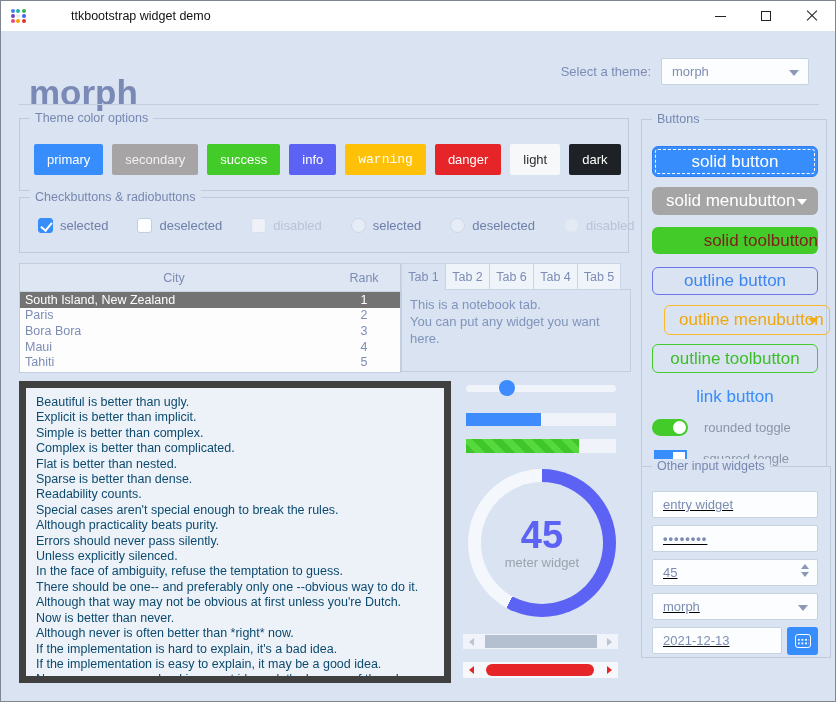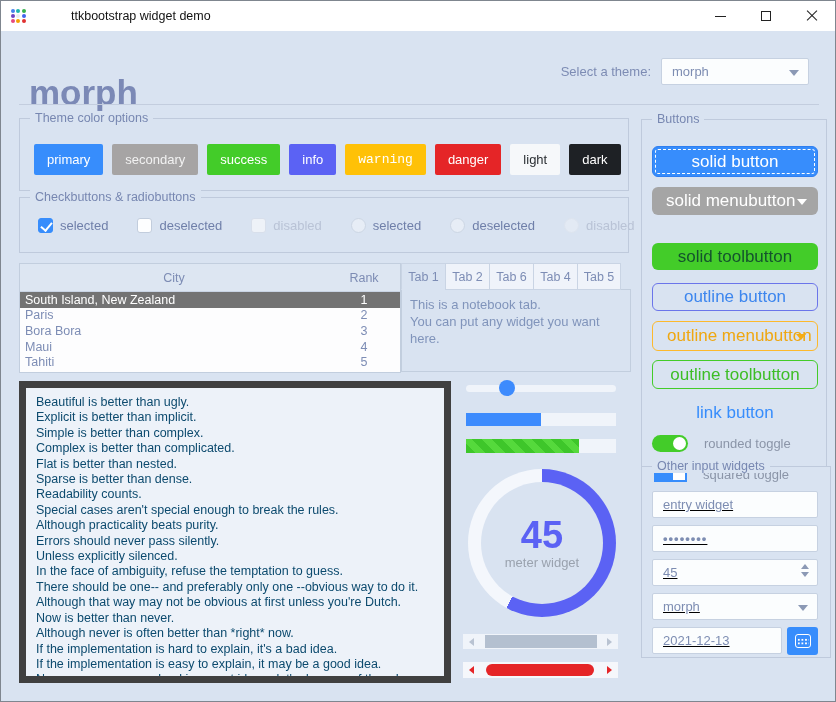--- a/index.html
+++ b/index.html
@@ -117,24 +117,24 @@
   
   #frame-buttons{ left:640px; top:118px; width:186px; height:348px; }
   .btn-stack{ display:flex; flex-direction:column; padding:26px 10px 0 10px; }
   .rbtn{ font-family:inherit; font-size:17px; border-radius:6px; cursor:pointer; width:166px; }
   .btn-solid{ height:31px; background:#378dfc; border:1px solid #2f7ef0; color:#fff;
               outline:1px dashed #fff; outline-offset:-4px; }
   .btn-menu{ height:28px; background:#a5a5a5; border:none; color:#fff; text-align:left; padding-left:14px;
              position:relative; margin-top:10px; }
   .btn-menu .caret{ position:absolute; right:11px; top:50%; margin-top:-2px; width:0; height:0;
              border-left:5px solid transparent; border-right:5px solid transparent; border-top:6px solid #fff; }
-  .btn-tool{ height:27px; background:#43cc29; border:none; color:#14532d; margin-top:28px; }
+  .btn-tool{ height:27px; background:#43cc29; border:none; color:#7f1d1d; margin-top:12px;text-align:right; }
   .btn-outline{ height:28px; background:transparent; border:1px solid #6b75ea; color:#3d86ee; margin-top:13px; }
   .btn-outline-menu{ height:30px; background:transparent; border:1px solid #fdb92c; color:#efa710;
-             text-align:left; padding-left:14px; position:relative; margin-top:10px; }
+             text-align:left; padding-left:14px; position:relative; margin-top:10px;margin-left:12px; }
   .btn-outline-menu .caret{ position:absolute; right:11px; top:50%; margin-top:-2px; width:0;height:0;
              border-left:5px solid transparent; border-right:5px solid transparent; border-top:6px solid #f5ac14; }
   .btn-outline-tool{ height:29px; background:transparent; border:1px solid #43cc29; color:#3dbd26; margin-top:9px; }
   .btn-link{ height:18px; background:none; border:none; color:#378dfc; margin-top:14px; }
   .toggle-row{ display:flex; align-items:center; gap:16px; margin-top:14px; cursor:pointer; }
   .toggle-label{ font-size:13px; color:#8b95a8; }
   .tog-round{ width:36px; height:17px; border-radius:9px; background:#43cc29; position:relative; }
   .tog-round::after{ content:""; position:absolute; right:2px; top:2px; width:13px; height:13px;
                      border-radius:50%; background:#fff; }
   .tog-square{ width:33px; height:16px; background:#378dfc; position:relative; margin-left:2px;}

